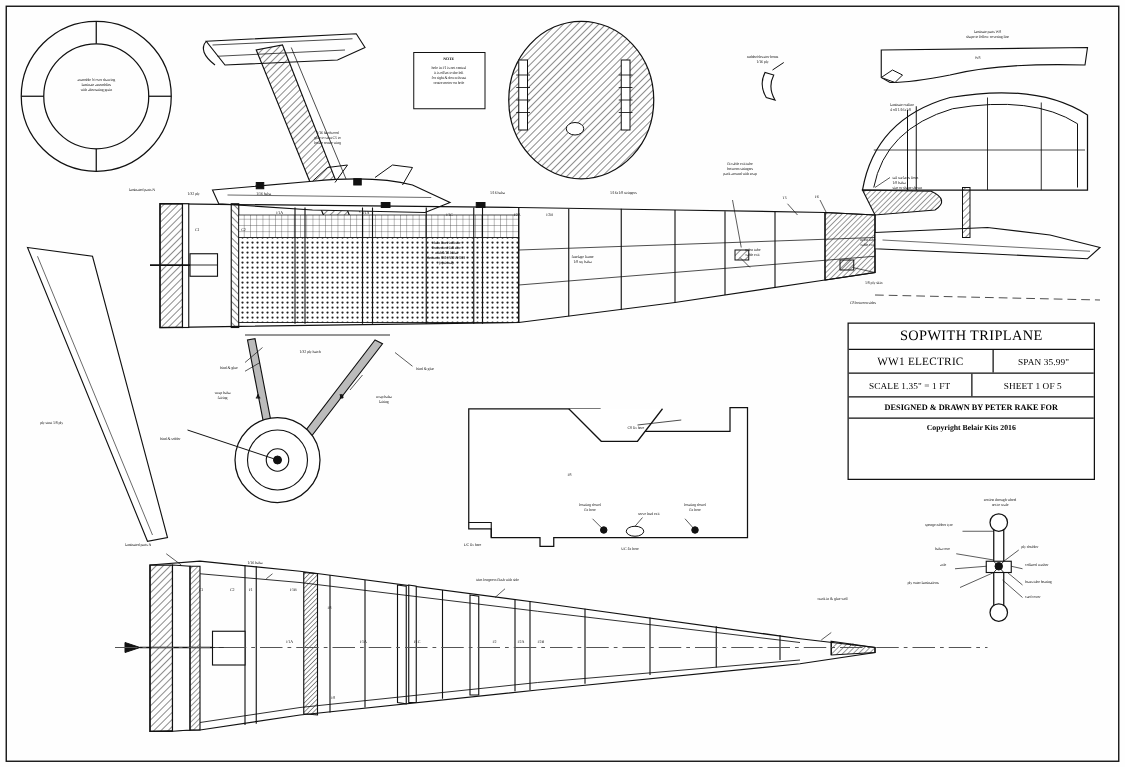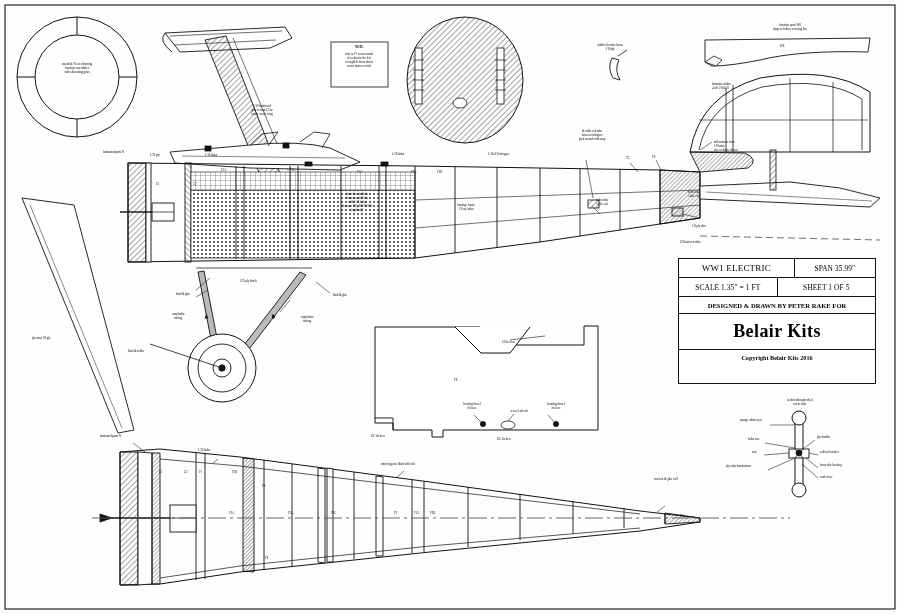--- a/index.html
+++ b/index.html
@@ -424,32 +424,32 @@
 <div class="lbl t3" style="left:740px;top:418px;">sponge rubber tyre</div>
 <div class="lbl t3" style="left:748px;top:437px;">balsa core</div>
 <div class="lbl t3" style="left:752px;top:450px;">axle</div>
 <div class="lbl t3" style="left:726px;top:464px;">ply outer laminations</div>
 <div class="lbl t3" style="left:817px;top:435px;">ply doubler</div>
 <div class="lbl t3" style="left:820px;top:450px;">collared washer</div>
 <div class="lbl t3" style="left:820px;top:463px;">brass tube bearing</div>
 <div class="lbl t3" style="left:820px;top:475px;">card cover</div>
 
 <div id="titleblock">
+  <div class="row r1">
+    <div class="cell tb-main">SOPWITH TRIPLANE</div>
+  </div>
   <div class="row r2">
     <div class="cell tb-sub" style="flex:1.45">WW1 ELECTRIC</div>
     <div class="cell tb-sm">SPAN 35.99"</div>
   </div>
   <div class="row r3">
     <div class="cell tb-sm">SCALE 1.35" = 1 FT</div>
     <div class="cell tb-sm">SHEET 1 OF 5</div>
   </div>
   <div class="row r4">
     <div class="cell tb-cp" style="font-size:6.6px;">DESIGNED &amp; DRAWN BY PETER RAKE FOR</div>
   </div>
-  <div class="row r5">
-    <div class="cell tb-brand">Belair Kits</div>
-  </div>
   <div class="row r6">
     <div class="cell tb-cp">Copyright Belair Kits 2016</div>
   </div>
 </div>
 
 </div>
 
 </body></html>

